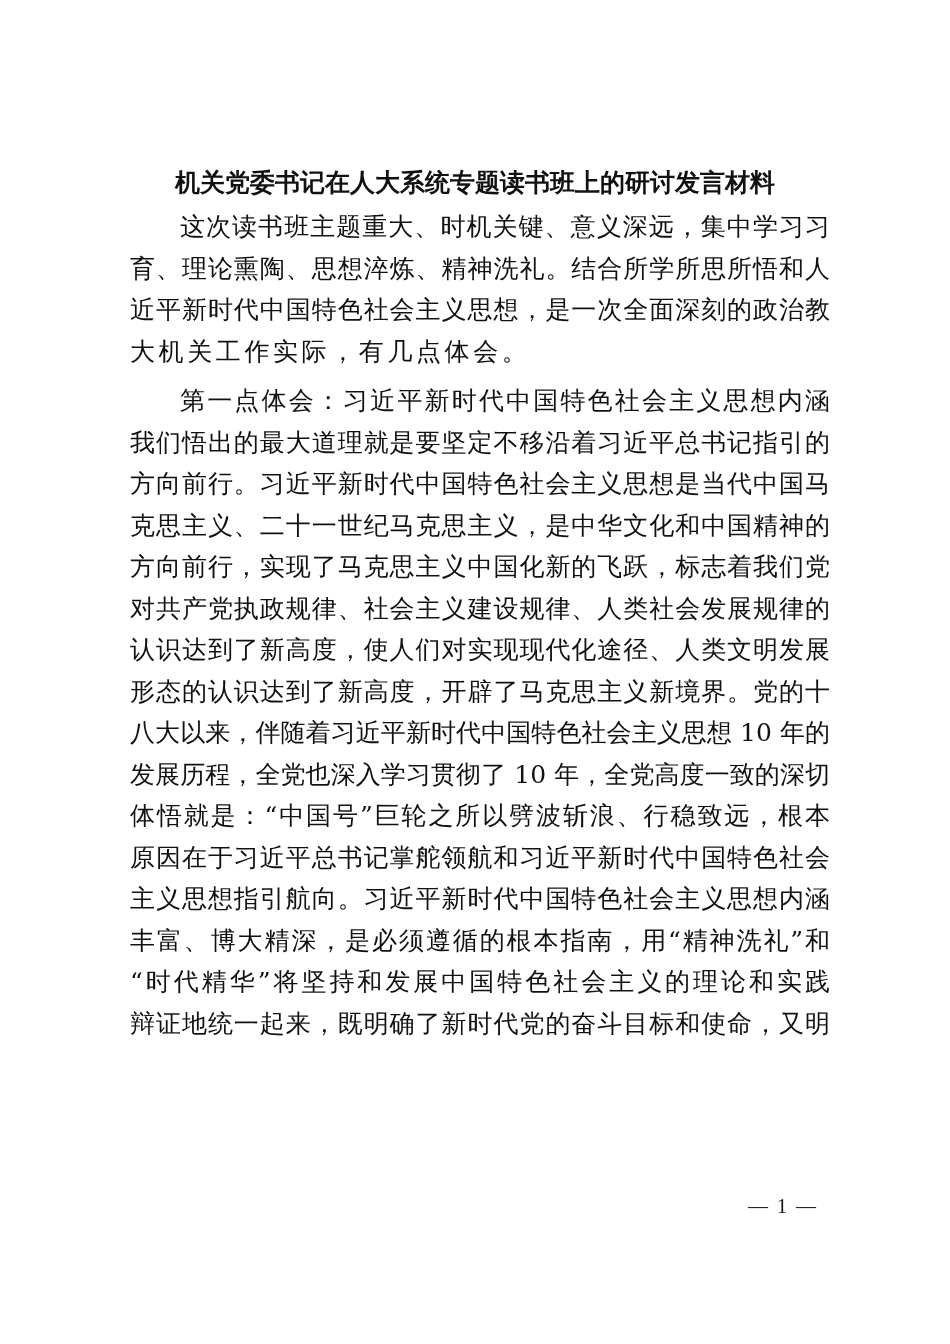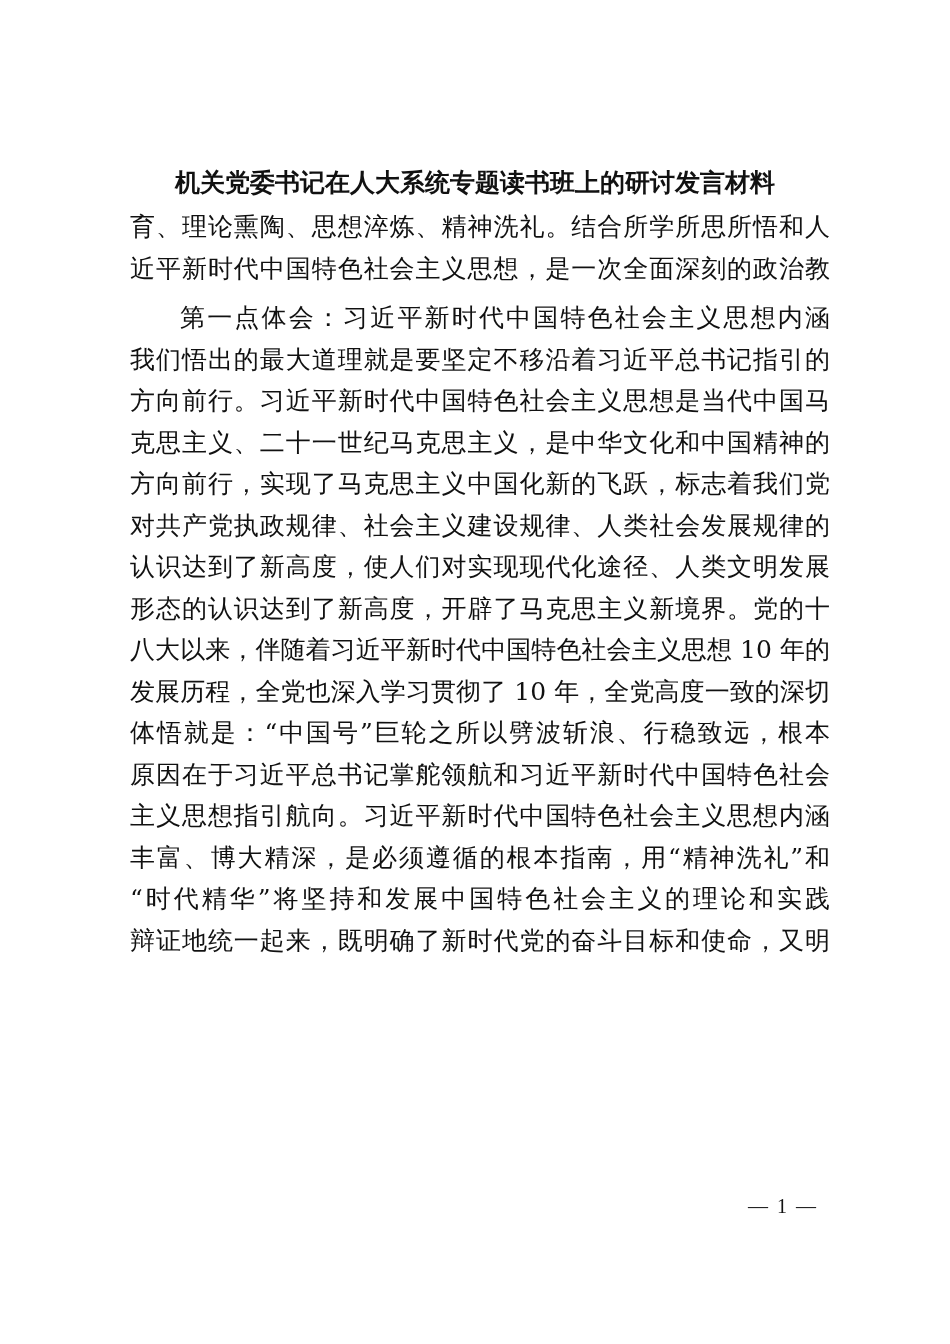--- a/index.html
+++ b/index.html
@@ -18,22 +18,24 @@
                  font-family: "Liberation Serif", serif; letter-spacing: 2px; }
 </style>
 </head>
 <body>
 
 <div class="page">
   <div class="title">机关党委书记在人大系统专题读书班上的研讨发言材料</div>
 
   <div class="body-text">
     <div>
+      <div class="line justify indent">这次读书班主题重大、时机关键、意义深远，集中学习习</div>
       <div class="line justify">育、理论熏陶、思想淬炼、精神洗礼。结合所学所思所悟和人</div>
       <div class="line justify">近平新时代中国特色社会主义思想，是一次全面深刻的政治教</div>
+      <div class="line">大机关工作实际，有几点体会。</div>
     </div>
     <div class="para-gap"></div>
     <div>
       <div class="line justify indent">第一点体会：习近平新时代中国特色社会主义思想内涵</div>
       <div class="line justify">我们悟出的最大道理就是要坚定不移沿着习近平总书记指引的</div>
       <div class="line justify">方向前行。习近平新时代中国特色社会主义思想是当代中国马</div>
       <div class="line justify">克思主义、二十一世纪马克思主义，是中华文化和中国精神的</div>
       <div class="line justify">方向前行，实现了马克思主义中国化新的飞跃，标志着我们党</div>
       <div class="line justify">对共产党执政规律、社会主义建设规律、人类社会发展规律的</div>
       <div class="line justify">认识达到了新高度，使人们对实现现代化途径、人类文明发展</div>

